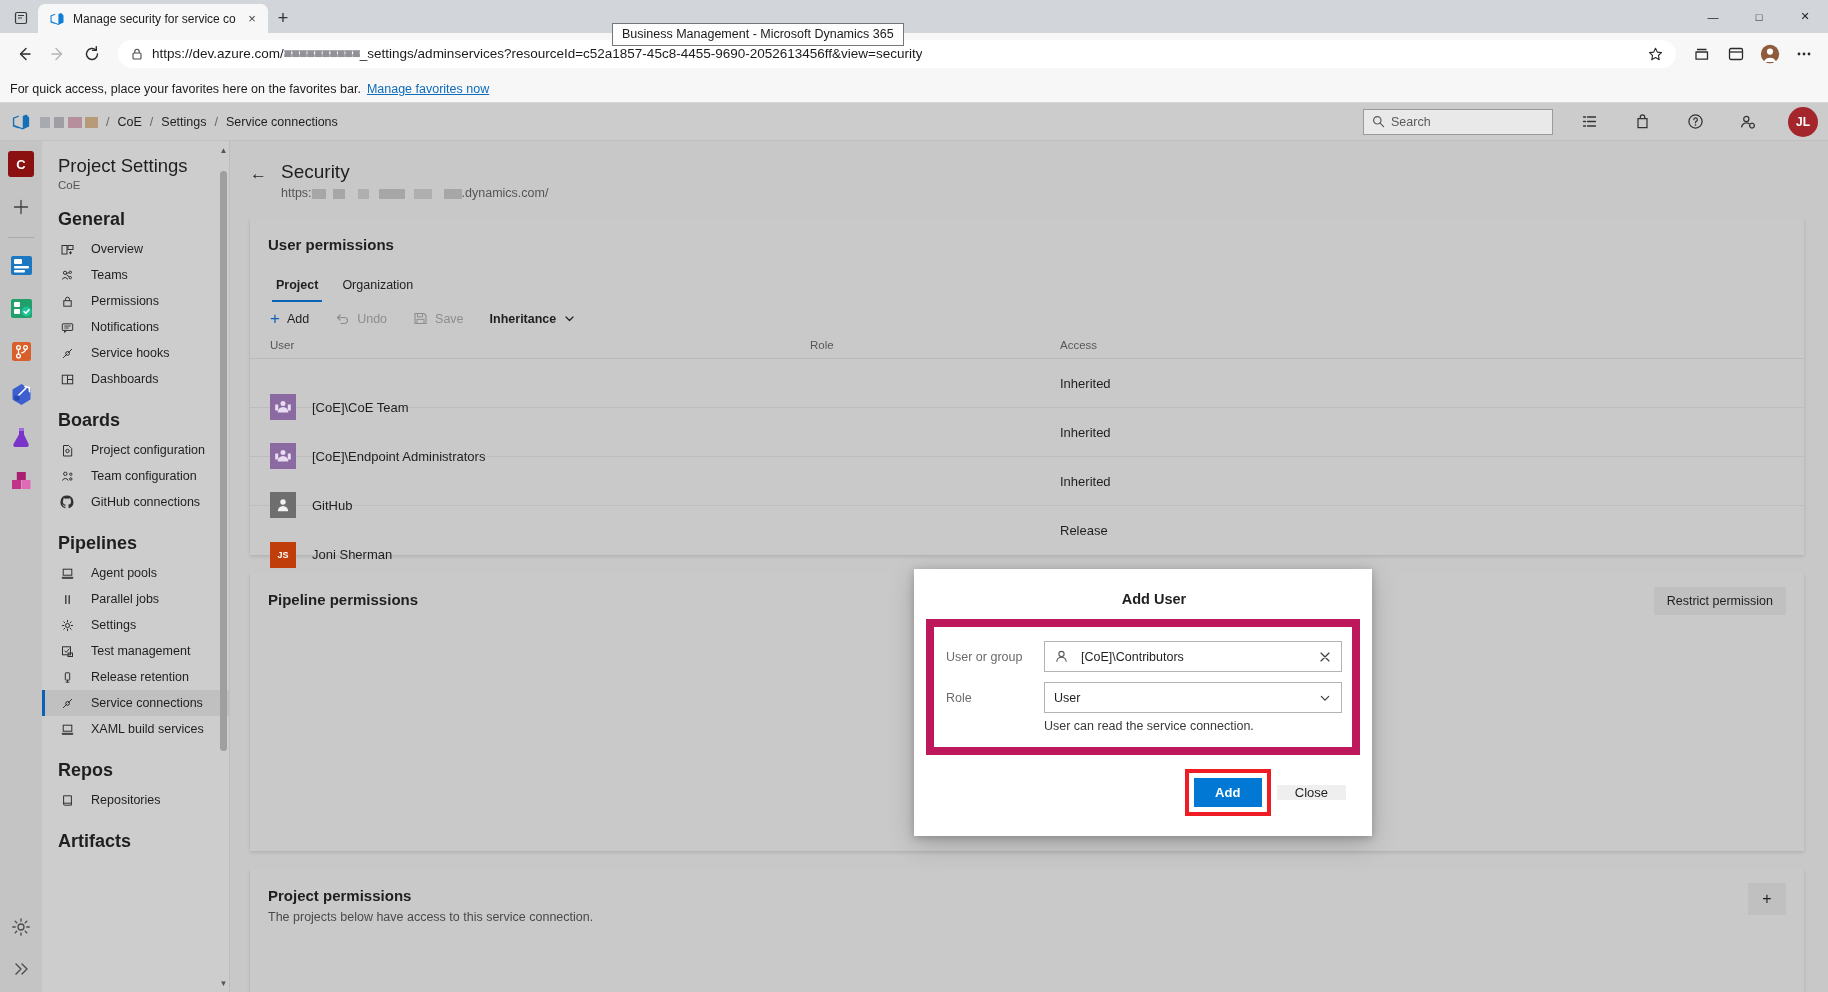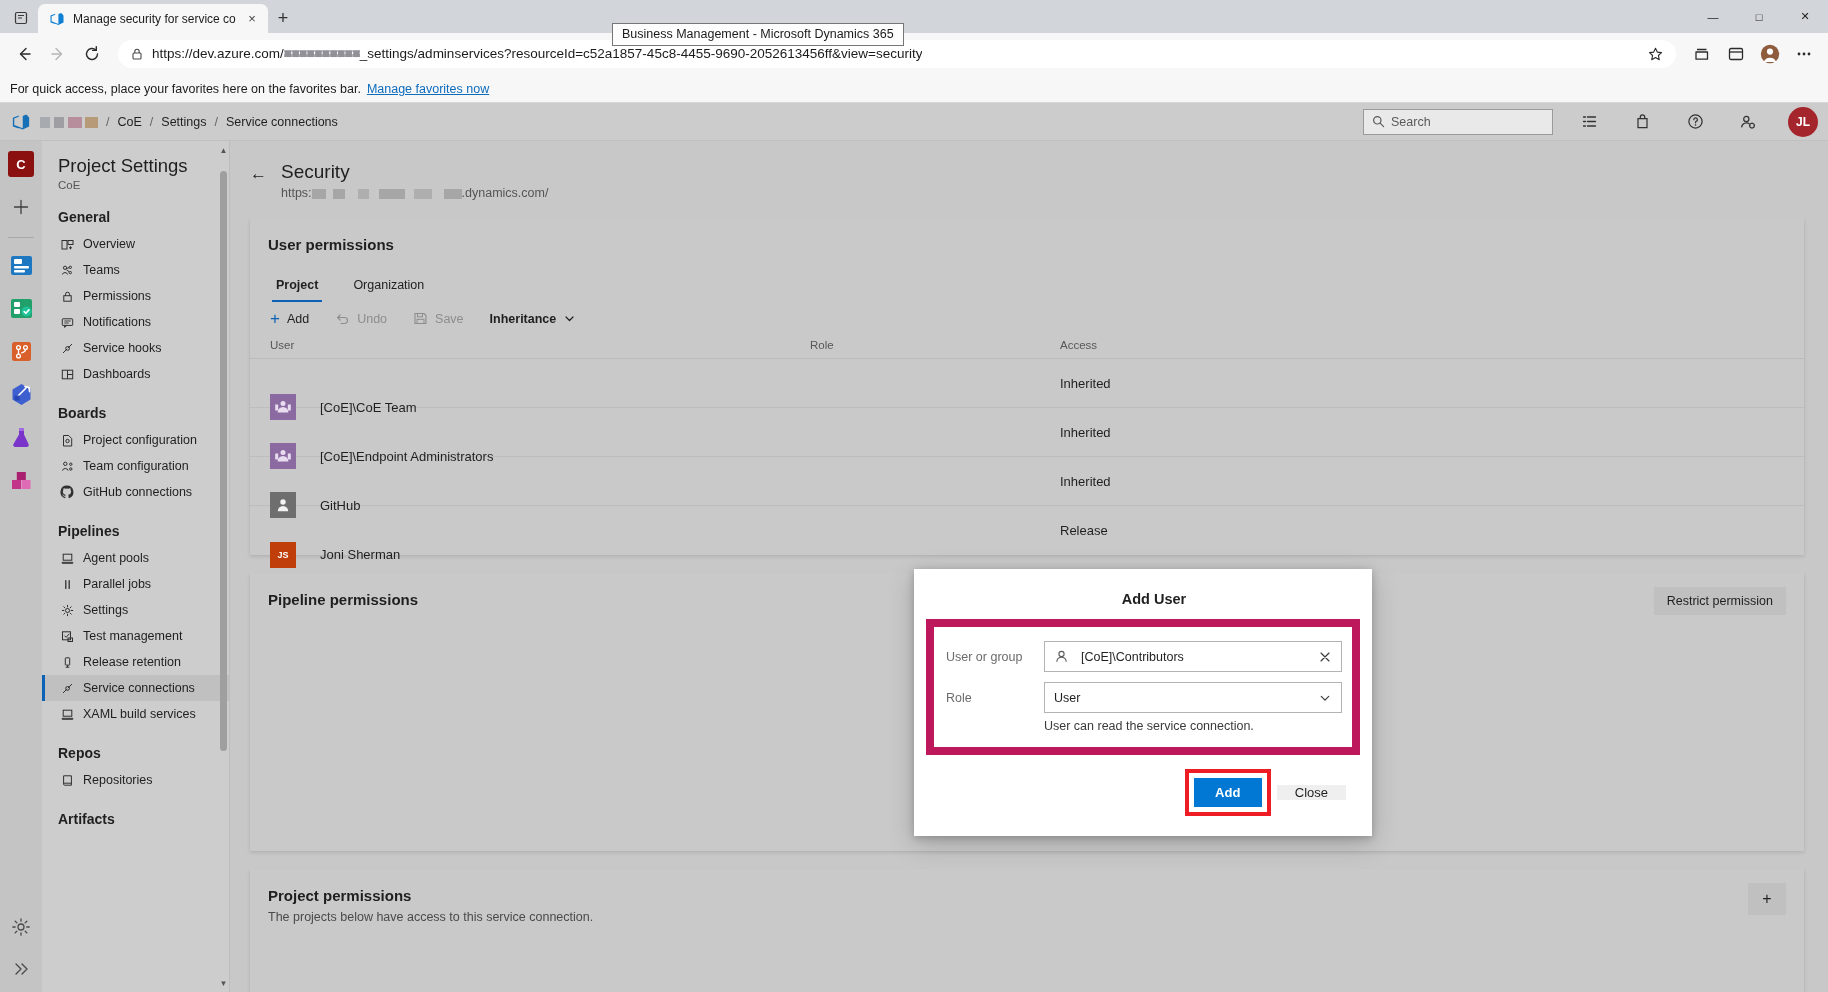--- a/index.html
+++ b/index.html
@@ -132,25 +132,25 @@
   .rail-divider { width:26px; height:1px; background:#a9a9a9; margin: 2px 0 12px; }
   .rail-bottom { position:absolute; bottom:8px; display:flex; flex-direction:column; align-items:center; gap:12px;}
 
   .proj-sidebar {
     width: 188px; flex:0 0 188px; background:#cdcdcd;
     border-right:1px solid #bdbdbd; position:relative; overflow:hidden;
   }
   .proj-title { font-size: 18.5px; color:#1f1f1f; padding: 14px 0 0 16px; font-weight:400;}
   .proj-sub { font-size: 11.5px; color:#555; padding: 2px 0 0 16px; }
   .nav-group-header {
-    font-size: 14px; color:#1f1f1f; font-weight:600;
+    font-size: 18px; color:#1f1f1f; font-weight:600;
     padding: 18px 0 6px 16px;
   }
   .nav-item {
-    display:flex; align-items:center; gap:9px; height: 26px;
+    display:flex; align-items:center; gap:17px; height: 26px;
     padding-left: 18px; font-size: 12.5px; color:#1f1f1f;
     position:relative;
   }
   .nav-item.selected { background:#c0c0c0; }
   .nav-item.selected::before {
     content:''; position:absolute; left:0; top:0; bottom:0; width:3px; background:#0b61b5;
   }
   .nav-ic { width:14px; height:14px; flex:0 0 14px; display:flex;align-items:center;justify-content:center;color:#303030;}
   .sb-scroll {
     position:absolute; right:1px; top:0; width:8px; height:100%;
@@ -177,21 +177,21 @@
     opacity:.55;
   }
 
   .card {
     background:#c9c9c9; margin: 18px 24px 0 20px;
     box-shadow: 0 .3px 0.9px rgba(0,0,0,.1), 0 1.6px 3.6px rgba(0,0,0,.13);
     position: relative;
   }
   .card-title { font-size: 15px; color:#1f1f1f; font-weight:600; padding: 18px 0 0 18px; }
 
-  .tabs-row { display:flex; gap: 19px; padding: 20px 0 0 18px; align-items: flex-end; }
+  .tabs-row { display:flex; gap: 8px; padding: 20px 0 0 18px; align-items: flex-end; }
   .tab-btn {
     font-size: 12.5px; color:#1f1f1f; padding: 5px 8px 10px; position:relative;
   }
   .tab-btn.active { font-weight:600; }
   .tab-btn.active::after {
     content:''; position:absolute; left:4px; right:4px; bottom:0; height:2.5px; background:#0b61b5;
   }
 
   .toolbar { display:flex; align-items:center; gap: 26px; padding: 8px 0 10px 20px; }
   .tb-btn { display:flex; align-items:center; gap:7px; font-size:12.5px; color:#1f1f1f; }
@@ -203,21 +203,21 @@
     display:flex; font-size: 11.5px; color:#575757;
     border-bottom: 1px solid #bbb; padding: 2px 0 7px;
   }
   .th-user { width: 560px; padding-left: 20px; }
   .th-role { width: 250px; }
   .th-access { flex:1; }
   .trow {
     display:flex; align-items:center; height: 49px;
     border-bottom: 1px solid #bdbdbd; font-size: 13px; color:#1f1f1f;
   }
-  .td-user { width: 560px; padding-left: 20px; display:flex; align-items:center; gap:24px;margin-top:48px;}
+  .td-user { width: 560px; padding-left: 20px; display:flex; align-items:center; gap:16px;margin-top:48px;}
   .td-role { width: 250px; }
   .td-access { flex:1; }
   .uavatar {
     width: 26px; height: 26px; flex:0 0 26px; display:flex;align-items:center;justify-content:center;
     font-size:9px; color:#fff; font-weight:600;
   }
 
   .restrict-btn {
     position:absolute; right: 18px; top: 14px;
     background:#c0c0c0; font-size: 12.5px; color:#1f1f1f;

